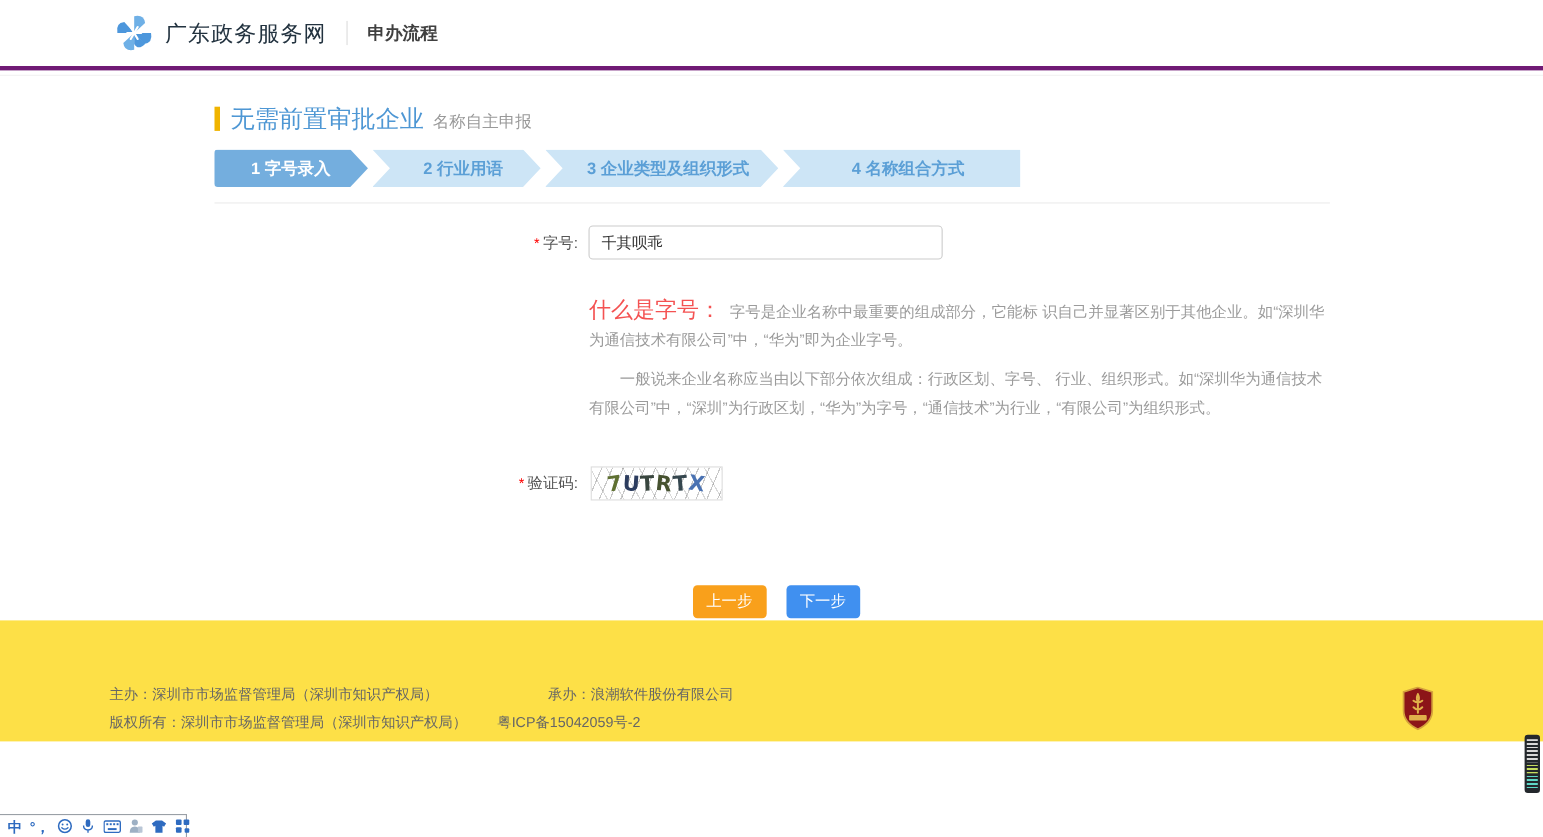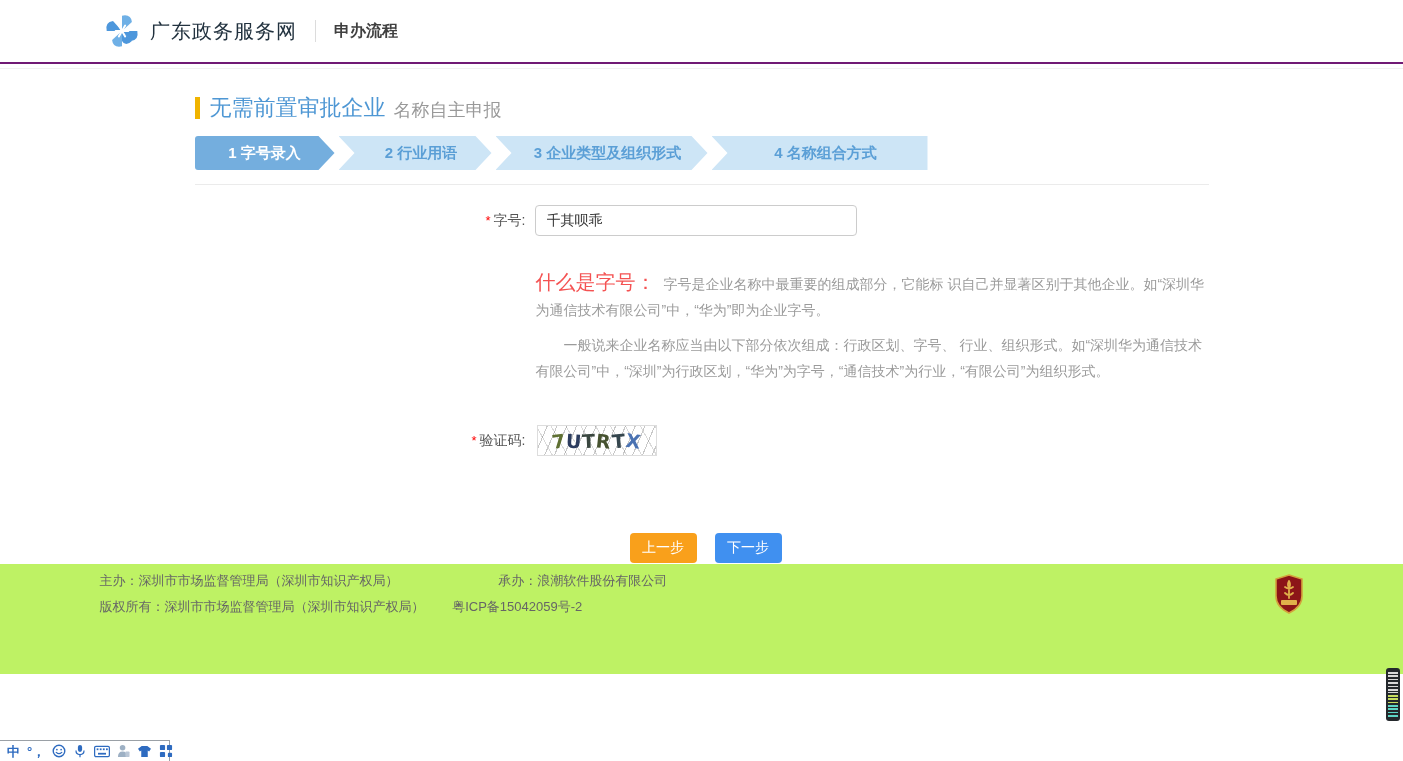--- a/index.html
+++ b/index.html
@@ -2,36 +2,36 @@
 <html><head>
 <meta charset="utf-8">
 <style>
   * { margin:0; padding:0; box-sizing:border-box; }
   html,body { width:1403px; height:761px; overflow:hidden; background:#fff;
     font-family:"Liberation Sans","DejaVu Sans",sans-serif; }
   .page { position:relative; width:1403px; height:761px; }
 
   
   .header { height:64px; display:flex; align-items:center; padding-left:104px;
-    border-bottom:2px solid #701a75; background:#fff; }
+    border-bottom:4px solid #701a75; background:#fff; }
   .subline { height:5px; border-bottom:1px solid #f1f1f1; }
   .brand-link { display:flex; align-items:center; cursor:pointer; }
   .logo { width:36px; height:36px; }
   .brand { font-size:20px; color:#22323f; margin-left:10px; letter-spacing:1px; }
   .hdr-divider { width:1px; height:22px; background:#dcdcdc; margin:0 18px; }
   .hdr-nav { font-size:16px; font-weight:bold; color:#404040; }
 
   
   .main { height:495px; background:#fff; }
   .container { width:1014px; margin:0 auto; }
 
   .page-title { display:flex; align-items:center; padding-top:24px; }
   .title-bar { width:5px; height:22px; background:#f0b400; margin-right:10px; }
   .page-title h1 { font-size:22px; color:#4e97d4; font-weight:500; }
-  .subtitle { font-size:18px; color:#999; margin-left:8px; margin-top:4px; }
+  .subtitle { font-size:15px; color:#999; margin-left:8px; margin-top:4px; }
 
   .steps { display:flex; margin-top:13px; }
   .step { height:34px; display:flex; align-items:center; justify-content:center;
     font-size:15px; font-weight:bold; color:#5b9fd6; background:#cde5f6;
     margin-right:4px; cursor:pointer;
     clip-path:polygon(0 0, calc(100% - 16px) 0, 100% 50%, calc(100% - 16px) 100%, 0 100%, 16px 50%);
     padding-left:12px; }
   .step.first { clip-path:polygon(0 0, calc(100% - 16px) 0, 100% 50%, calc(100% - 16px) 100%, 0 100%);
     background:#74aede; color:#fff; border-radius:3px 0 0 3px; padding-left:0; }
   .step.last { clip-path:polygon(0 0, 100% 0, 100% 100%, 0 100%, 16px 50%); margin-right:0; }
@@ -73,21 +73,21 @@
   }
   .captcha-img span { position:relative; }
 
   .btn-row { display:flex; justify-content:center; gap:18px; margin-top:77px; padding-left:8px; }
   .btn { width:67px; height:30px; border:none; border-radius:4px; color:#fff; font-size:14px;
     cursor:pointer; font-family:inherit; }
   .btn-prev { background:#f9a01b; }
   .btn-next { background:#4090f0; }
 
   
-  .footer { height:110px; background:#bef264; display:flex; align-items:flex-start; }
+  .footer { height:110px; background:#fde047; display:flex; align-items:flex-end; }
   .footer-inner { width:1204px; margin:0 auto; display:flex; justify-content:space-between;
     align-items:center; }
   .footer-text p { font-size:13px; color:#666; margin:8px 0; }
   .gap-wide { margin-left:96px; }
   .gap-small { margin-left:24px; }
 
   .badges { display:flex; align-items:center; gap:16px; }
   .find-error { display:flex; align-items:center; cursor:pointer; }
   .fe-text { margin-left:8px; }
   .fe-line1 { font-size:15px; font-weight:bold; color:#333; letter-spacing:2px; }

